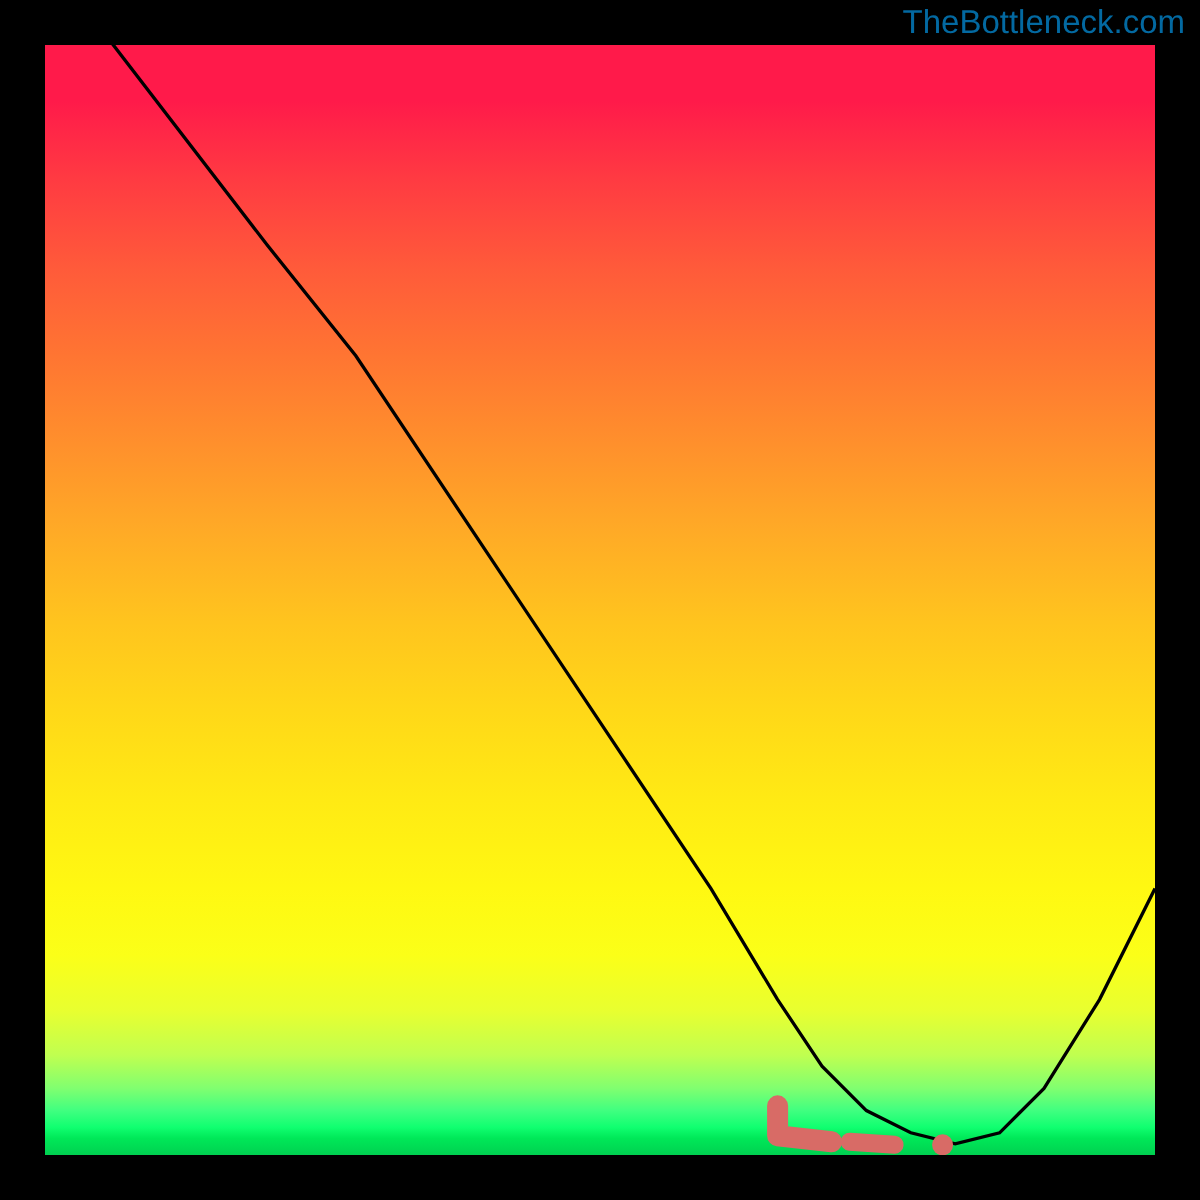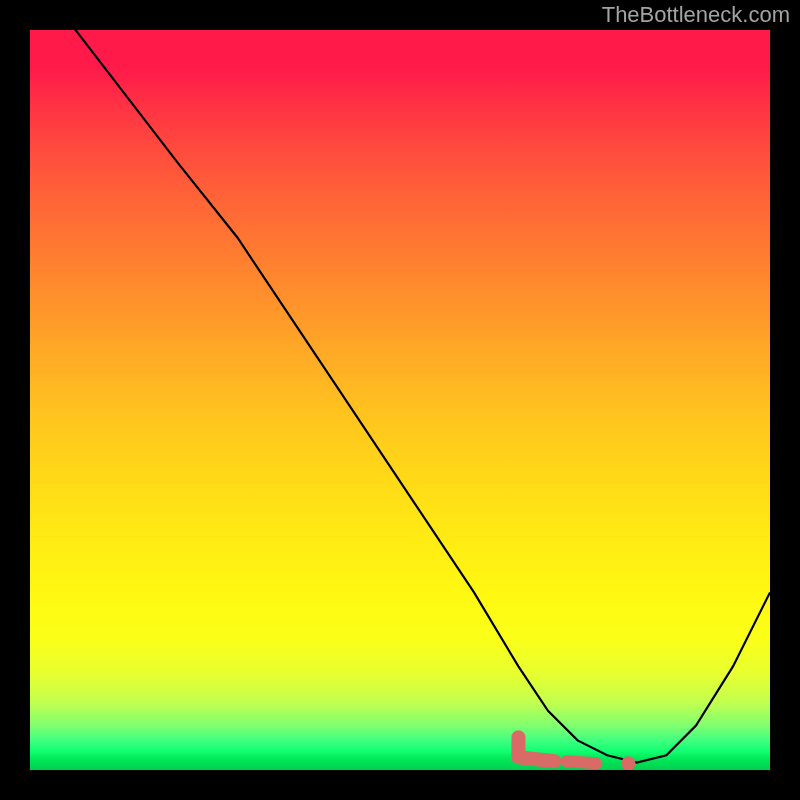--- a/index.html
+++ b/index.html
@@ -8,21 +8,21 @@
     width: 800px;
     height: 800px;
     background: #000;
     position: relative;
     font-family: Arial, sans-serif;
   }
   .watermark {
     position: absolute;
     top: 2px;
     right: 10px;
-    color: #a3a3a3;
+    color: #0369a1;
     font-size: 22px;
     font-weight: normal;
     z-index: 10;
   }
   .plot-area {
     position: absolute;
     left: 30px;
     top: 30px;
     width: 740px;
     height: 740px;

